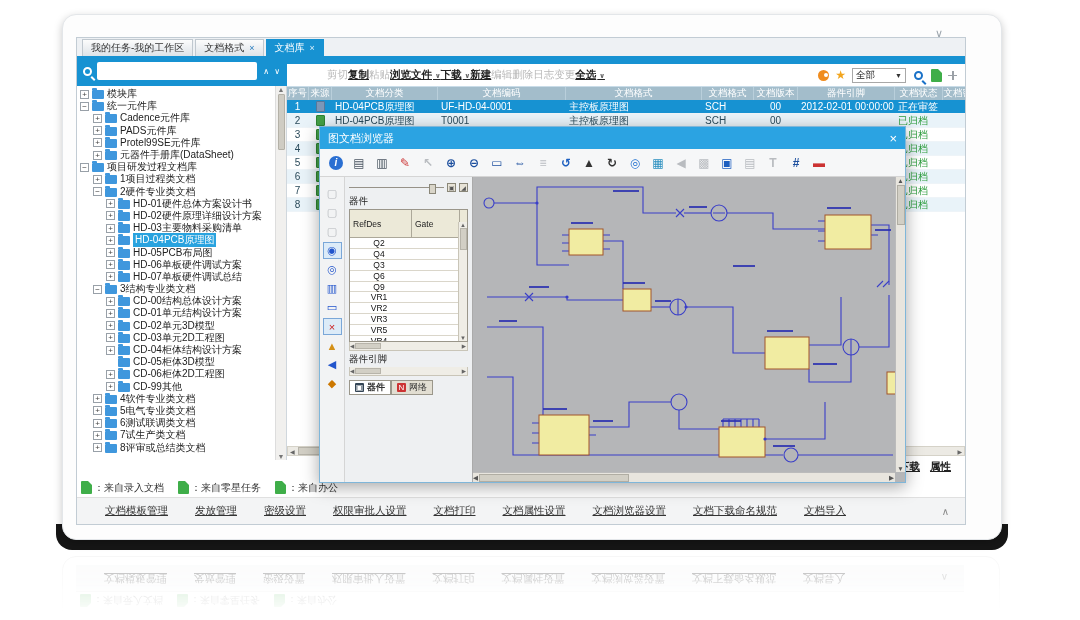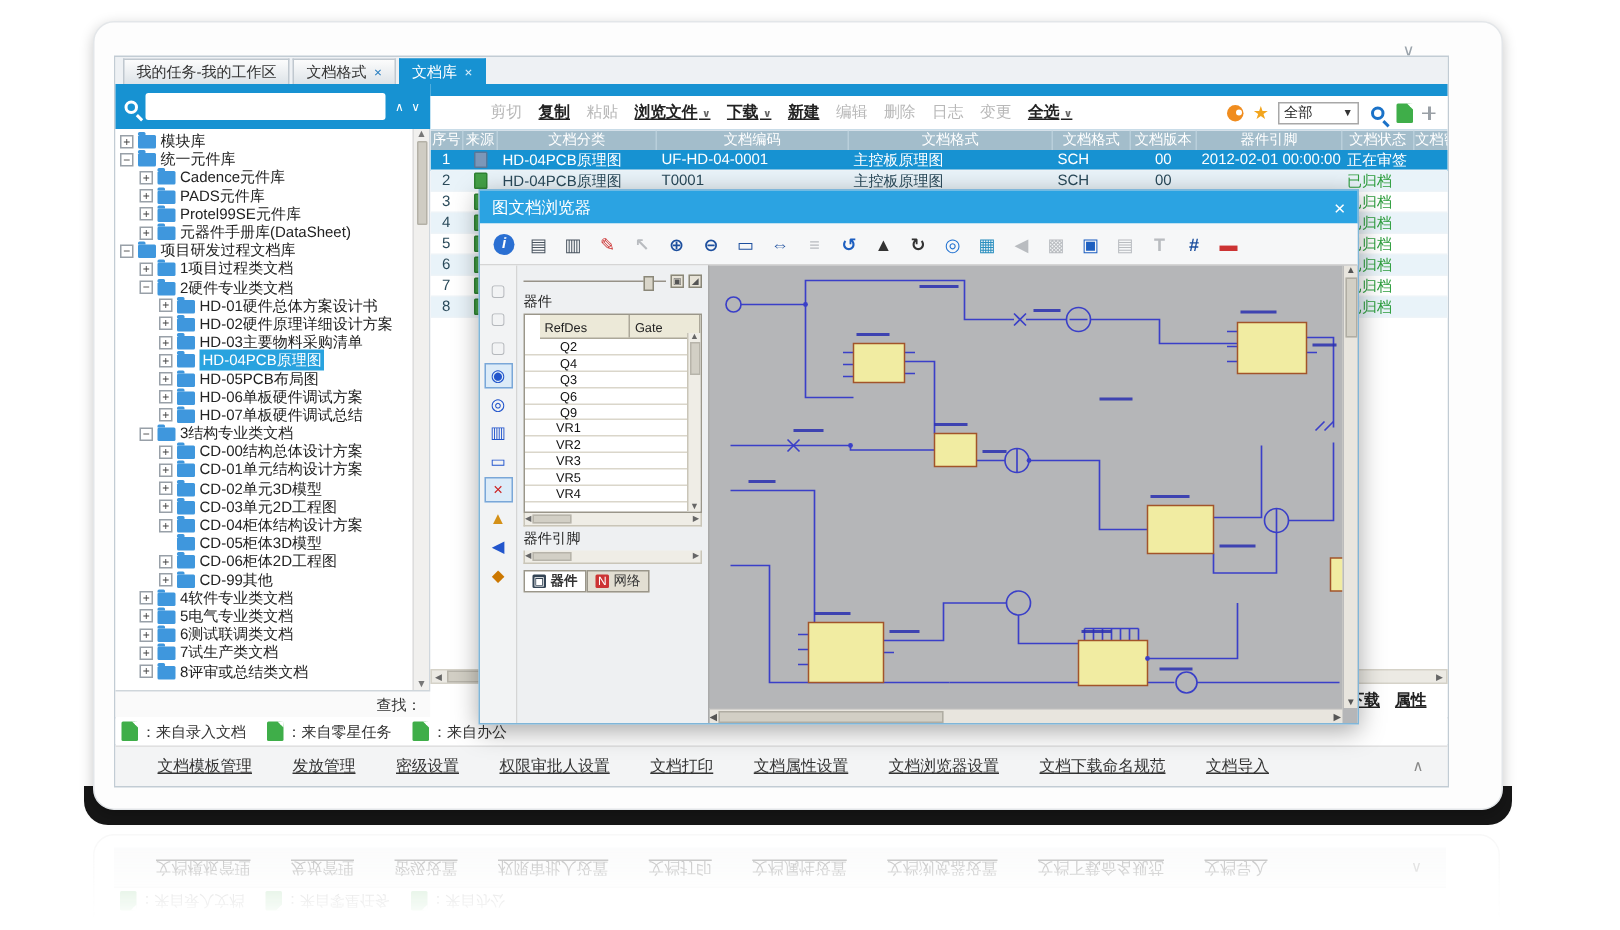--- a/index.html
+++ b/index.html
@@ -120,21 +120,21 @@
   .si{width:19px;height:17px;display:flex;align-items:center;justify-content:center;font-size:11px;border:1px solid transparent;}
   .si.sel{border-color:#7aa7d8;background:#dcebf8;}
 
   .m-left{position:absolute;left:25px;top:0;width:127px;bottom:0;padding:4px 4px 2px 4px;font-size:9px;background:#eef0f2;}
   .mini-head{height:12px;display:flex;align-items:center;gap:3px;margin-bottom:1px;}
   .slider{flex:1;height:0;border-top:1px solid #979288;position:relative;}
   .slider::after{content:"";position:absolute;right:8px;top:-4px;width:5px;height:8px;background:#d9d5c9;border:1px solid #8a8779;}
   .mh-ic{width:9px;height:9px;border:1px solid #8a8779;background:#e7e3d7;font-size:6px;line-height:8px;text-align:center;color:#555;}
   .plabel{font-size:9.5px;color:#222;margin:2px 0 1px;}
   .ptable{border:1px solid #9a968a;background:#fff;position:relative;overflow:hidden;}
-  .pt-head{display:flex;background:#ece9d8;border-bottom:1px solid #aca899;height:16px;margin-left:10px;}
+  .pt-head{display:flex;background:#ece9d8;border-bottom:1px solid #aca899;height:28px;}
   .pt-hcell{border-right:1px solid #aca899;padding:0 3px;display:flex;align-items:center;font-size:8.5px;color:#222;white-space:nowrap;}
   .pt-row{height:10.9px;border-bottom:1px solid #dad6ca;display:flex;}
   .pt-cell{width:58px;text-align:center;font-size:8.5px;color:#111;line-height:10.5px;}
   .pt-vscroll{position:absolute;right:0;top:12px;bottom:0;width:9px;background:#efede6;border-left:1px solid #c9c5b8;
     display:flex;flex-direction:column;align-items:center;font-size:6px;color:#666;}
   .pt-vthumb{width:7px;height:22px;background:#d2cfc5;border:1px solid #b7b4aa;}
   .pt-vscroll .dn{margin-top:auto;}
   .pt-hscroll{height:9px;background:#efede6;border:1px solid #c9c5b8;border-top:none;display:flex;align-items:center;font-size:5.5px;color:#666;}
   .pt-hthumb{height:6px;width:26px;background:#d2cfc5;border:1px solid #b7b4aa;margin:0 1px;}
   .pt-hscroll .re{margin-left:auto;padding-right:1px;}
@@ -346,29 +346,26 @@
             <span class="exp">+</span>
             <span class="folder"></span>
             <span class="lbl">7试生产类文档</span>
           </div>
           <div class="titem" style="padding-left: 13px;">
             <span class="exp">+</span>
             <span class="folder"></span>
             <span class="lbl">8评审或总结类文档</span>
           </div>
         </div>
-      <div class="find-bar">
-        <span>查找：</span>
-      </div>
     </div>
 
     <div class="right-col">
       <div class="blue-strip"></div>
       <div class="doc-toolbar">
-        <span id="tb-items" style="display:flex;gap:11px;align-items:center;">
+        <span id="tb-items" style="display:flex;gap:0;align-items:center;">
             <span class="tbi dis">剪切</span>
             <span class="tbi">复制</span>
             <span class="tbi dis">粘贴</span>
             <span class="tbi">浏览文件<span class="caret"> ∨</span></span>
             <span class="tbi">下载<span class="caret"> ∨</span></span>
             <span class="tbi">新建</span>
             <span class="tbi dis">编辑</span>
             <span class="tbi dis">删除</span>
             <span class="tbi dis">日志</span>
             <span class="tbi dis">变更</span>

